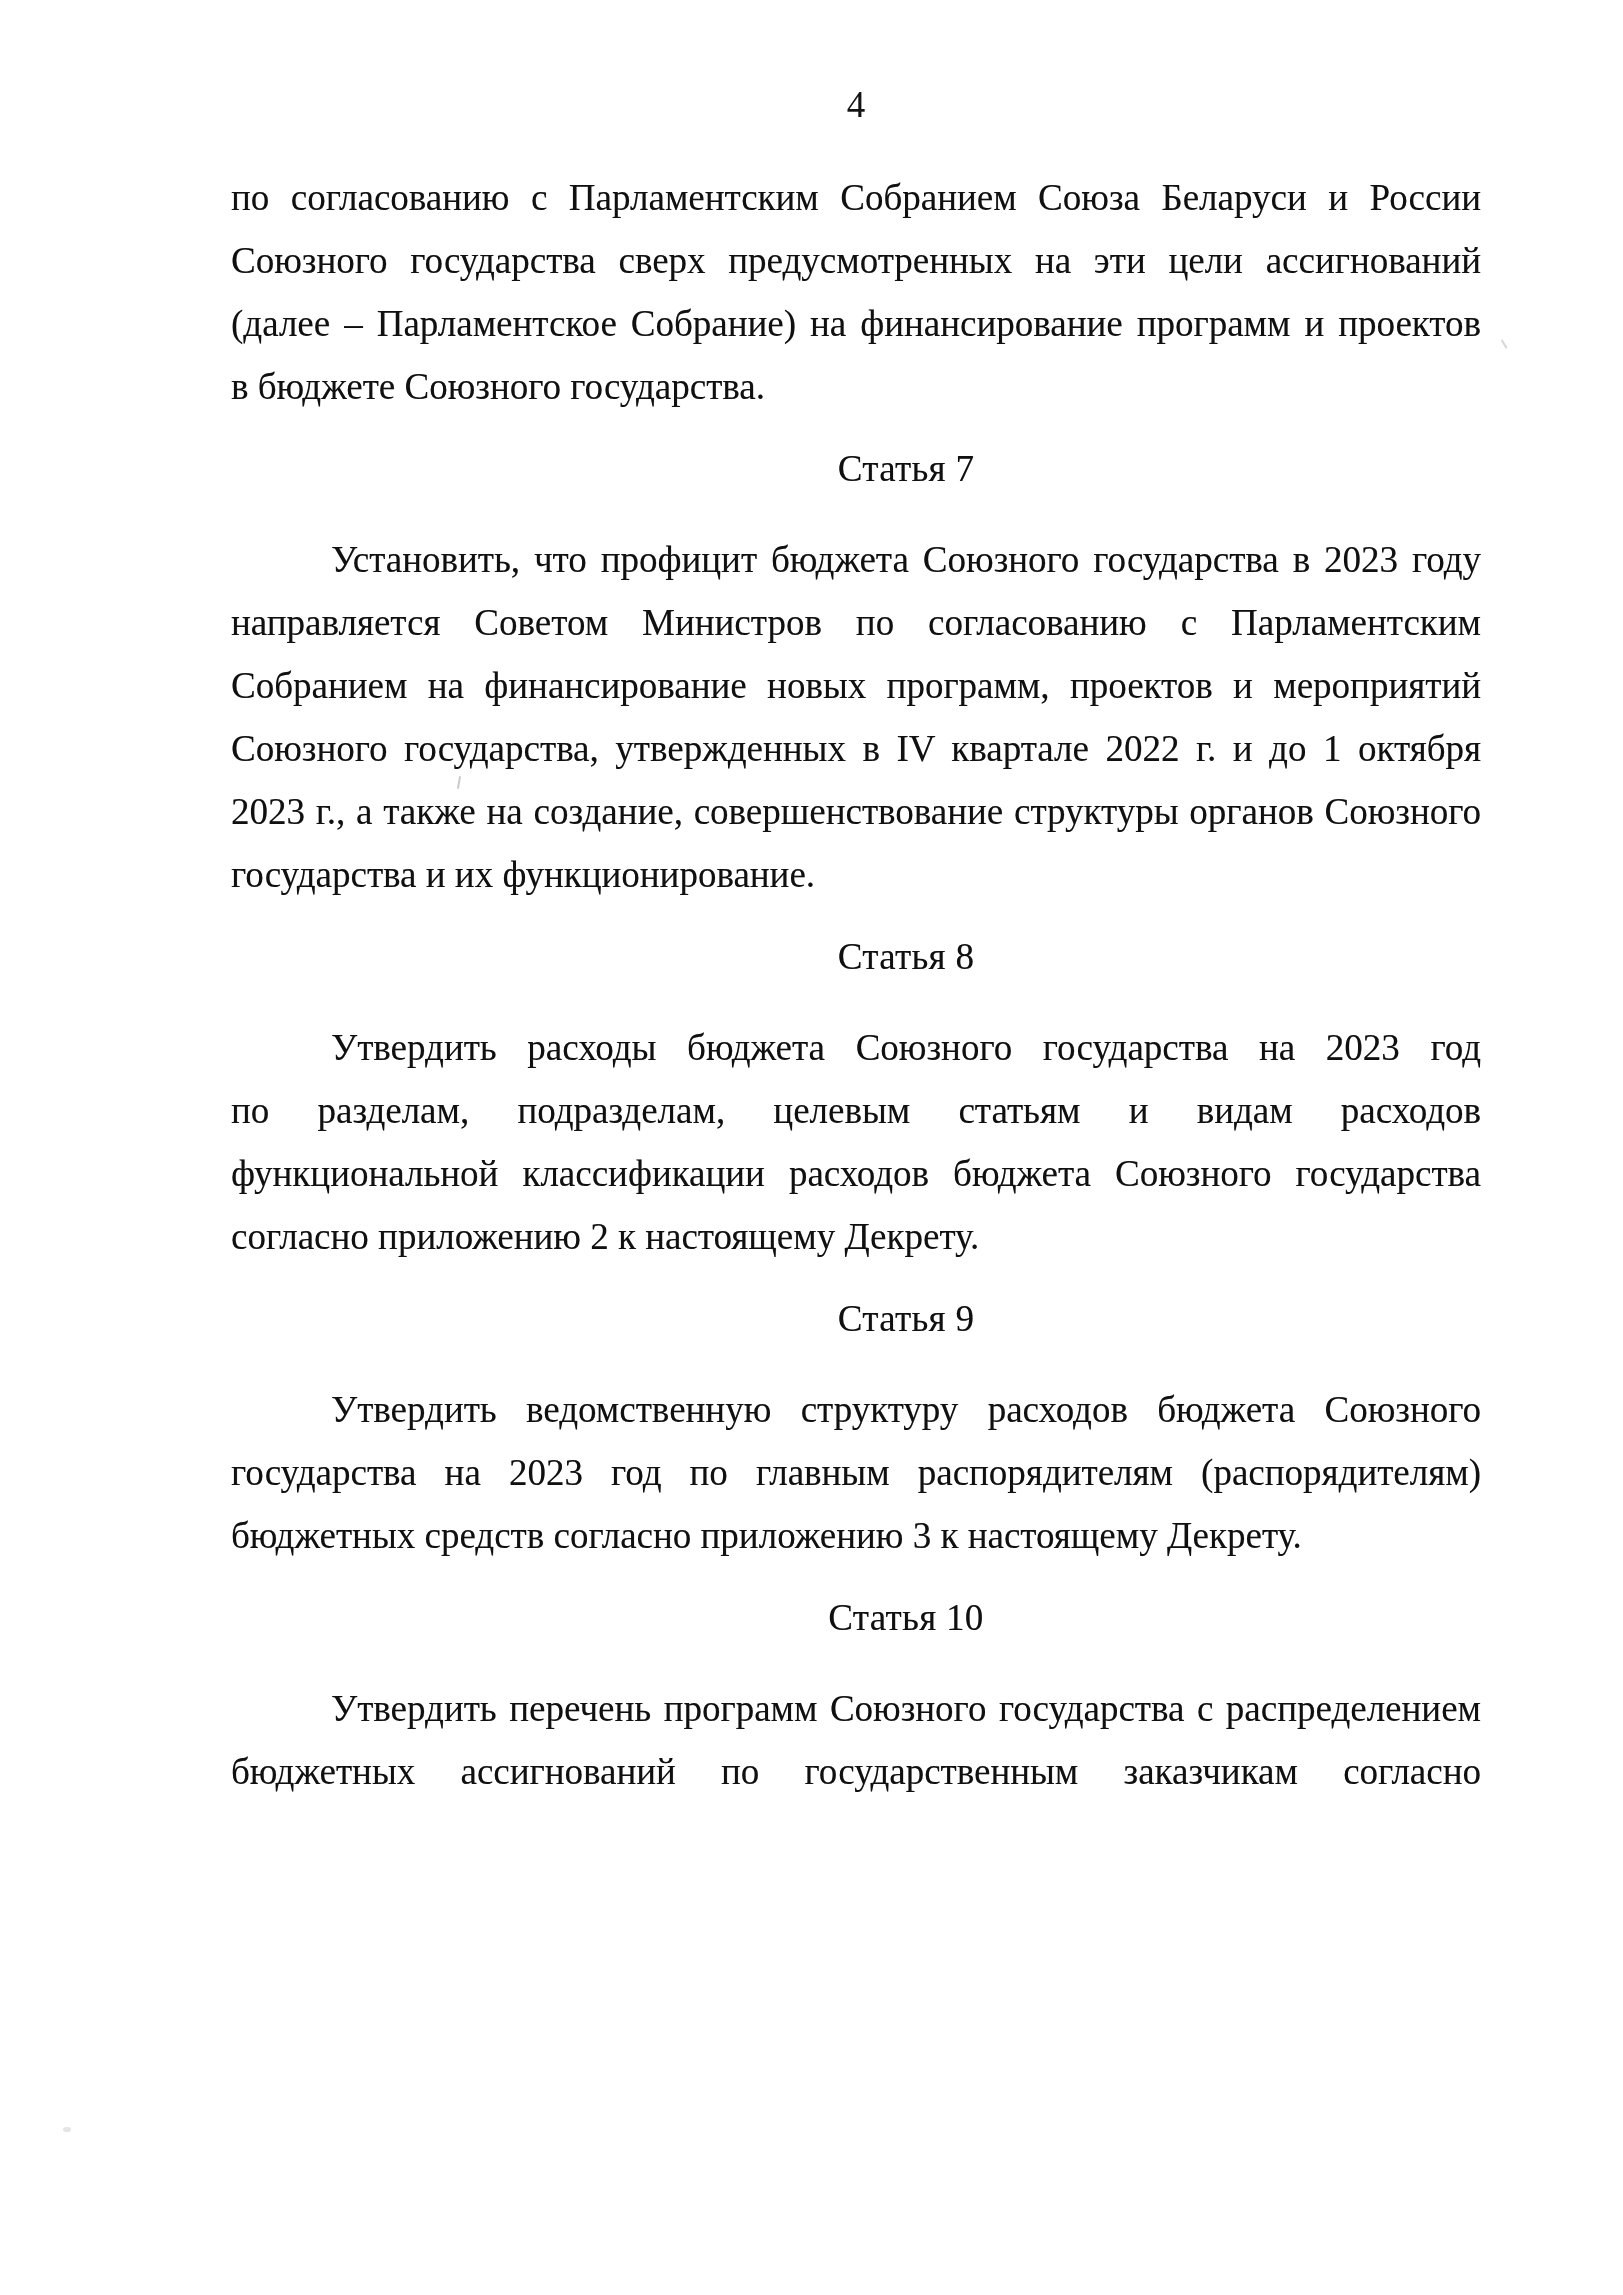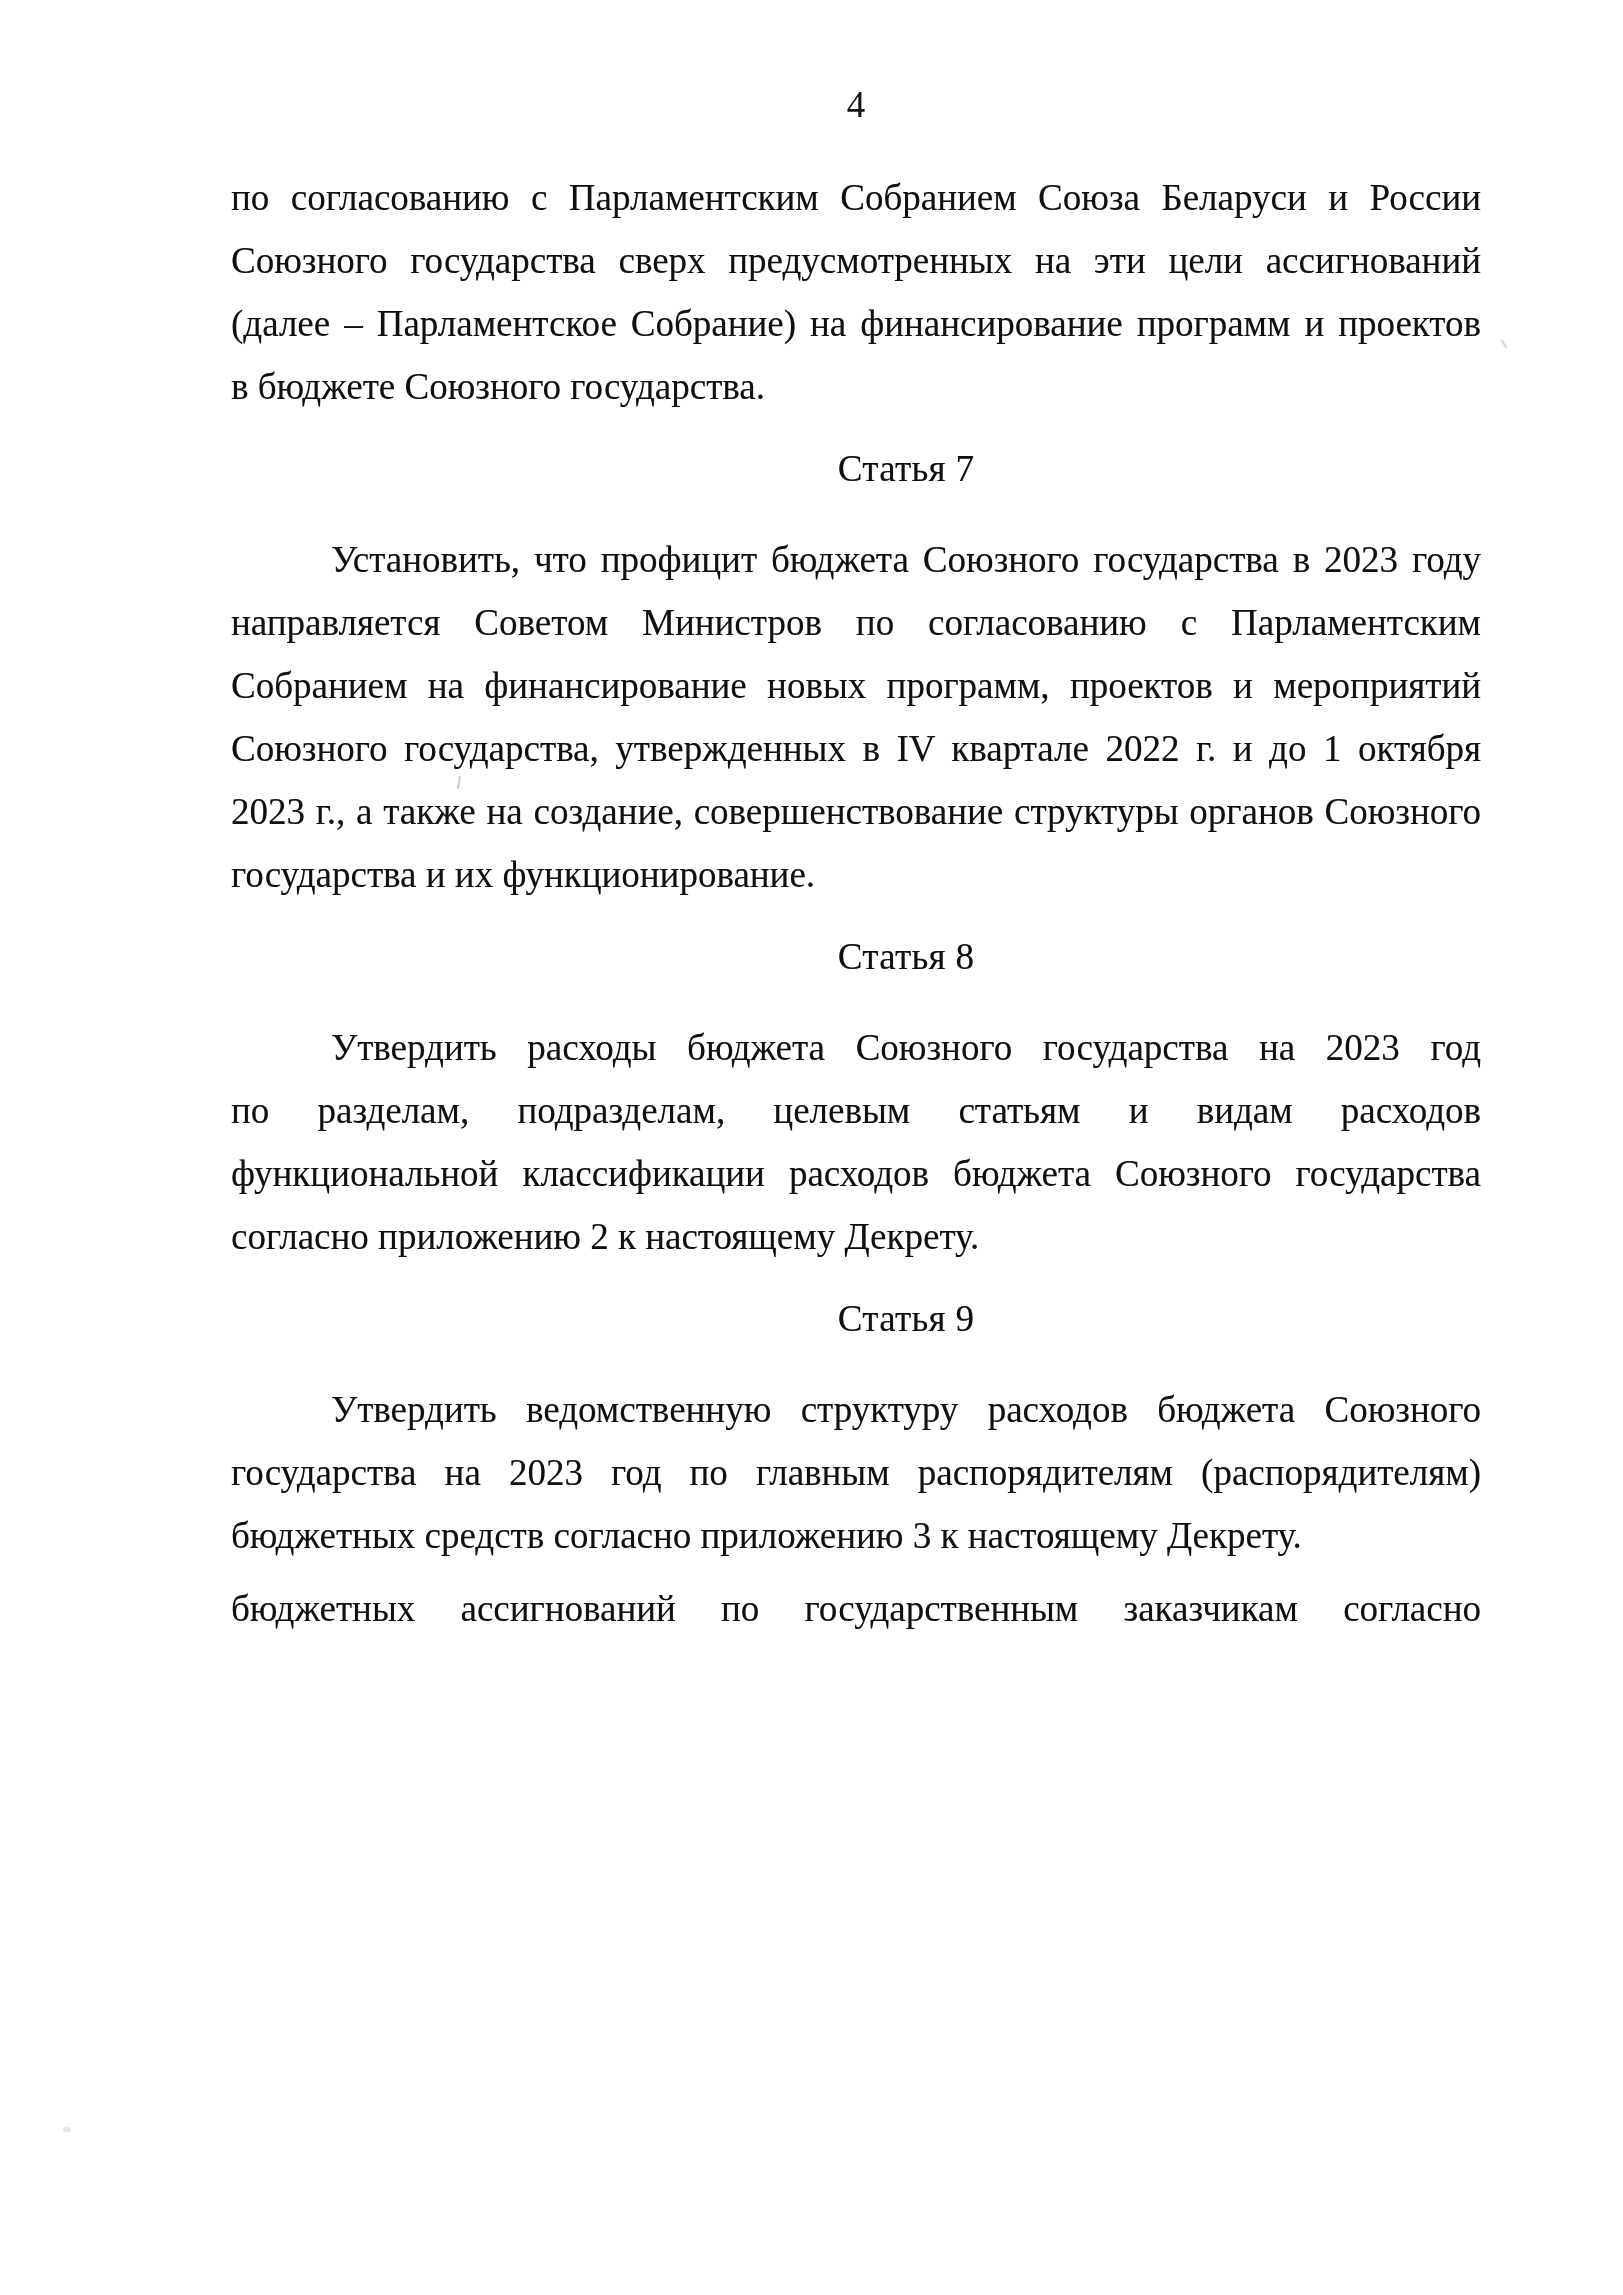--- a/index.html
+++ b/index.html
@@ -117,22 +117,24 @@
     </div>
 
     <div class="heading">Статья 9</div>
 
     <div class="para">
       <div class="line indent">Утвердить ведомственную структуру расходов бюджета Союзного</div>
       <div class="line">государства на 2023 год по главным распорядителям (распорядителям)</div>
       <div class="line last">бюджетных средств согласно приложению 3 к настоящему Декрету.</div>
     </div>
 
+    <div class="heading">Статья 10</div>
 
     <div class="para">
+      <div class="line indent">Утвердить перечень программ Союзного государства с распределением</div>
       <div class="line">бюджетных ассигнований по государственным заказчикам согласно</div>
     </div>
 
   </div>
 
   <span class="artifact tick-1"></span>
   <span class="artifact tick-2"></span>
   <span class="artifact smudge-1"></span>
 
 </div>

